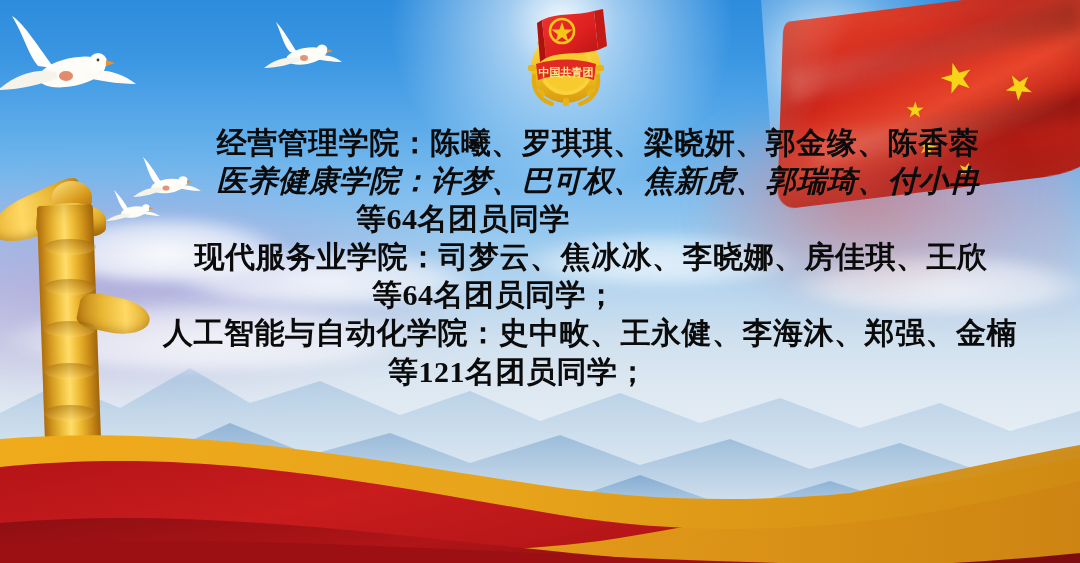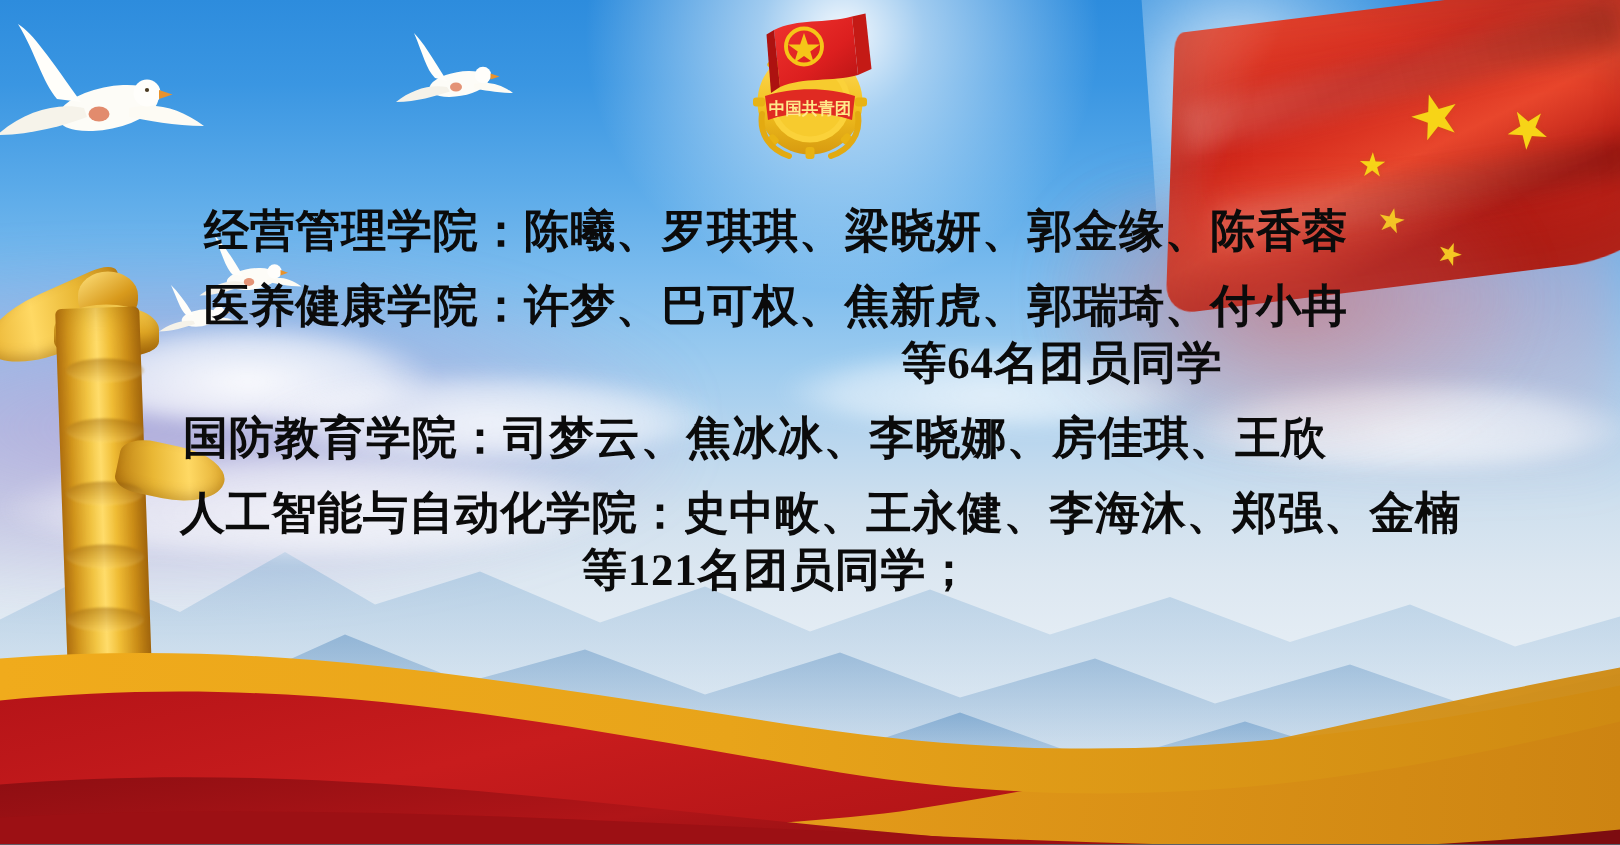--- a/index.html
+++ b/index.html
@@ -143,42 +143,42 @@
     transform: rotate(12deg);
     box-shadow: inset 0 -4px 8px rgba(120,70,0,0.3);
   }
   .hb-base {
     position: absolute; left: 22px; bottom: -8px; width: 96px; height: 24px;
     background: linear-gradient(to bottom, #e7b431, #b3770f);
     border-radius: 6px;
   }
 
   
-  .emblem { position: absolute; left: 486px; top: 6px; width: 108px; height: 108px; }
+  .emblem { position: absolute; left: 512px; top: 6px; width: 108px; height: 108px; }
   .emblem svg { display: block; }
 
   
   .ribbons { position: absolute; left: 0; right: 0; bottom: 0; height: 140px; }
   .ribbons svg { display: block; width: 100%; height: 100%; }
 
   
   .text-block {
     position: absolute;
     left: 0; right: 0; top: 124px;
     padding: 0 20px;
     color: #0b0b0b;
     font-size: 30px;
     line-height: 1.27;
     font-weight: 700;
     letter-spacing: 0.5px;
     white-space: nowrap;
   }
   .entry { margin-bottom: 0px; }
   .line { display: block; }
-  .line.head { text-align: left; margin-top: 12px; }
+  .line.head { text-align: center; }
   .line.cont { text-align: left; }
 </style>
 </head>
 <body>
 
 <div id="stage">
 
   <div class="sky"></div>
   <div class="haze-violet"></div>
   <div class="haze-pink"></div>
@@ -330,29 +330,30 @@
     </svg>
   </div>
 
   <div class="text-block">
 
     <div class="entry">
       <span class="line head" style="padding-left:116px;">经营管理学院：陈曦、罗琪琪、梁晓妍、郭金缘、陈香蓉</span>
     </div>
 
     <div class="entry">
-      <span class="line head" style="padding-left:116px;">医养健康学院：许梦、巴可权、焦新虎、郭瑞琦、付小冉</span>
-    </div>
-
-    <div class="entry">
-      <span class="line cont" style="padding-left:336px;text-align:center;">等64名团员同学</span>
-    </div>
-
-    <div class="entry">
-      <span class="line head" style="padding-left:102px;">国防教育学院：司梦云、焦冰冰、李晓娜、房佳琪、王欣</span>
+      <span class="line head" style="padding-left:116px;font-style:italic;">医养健康学院：许梦、巴可权、焦新虎、郭瑞琦、付小冉</span>
+    </div>
+
+    <div class="entry">
+      <span class="line cont" style="padding-left:336px;">等64名团员同学</span>
+    </div>
+
+    <div class="entry">
+      <span class="line head" style="padding-left:102px;">现代服务业学院：司梦云、焦冰冰、李晓娜、房佳琪、王欣</span>
+      <span class="line cont" style="padding-left:352px;">等64名团员同学；</span>
     </div>
 
     <div class="entry">
       <span class="line head" style="padding-left:100px;">人工智能与自动化学院：史中畋、王永健、李海沐、郑强、金楠</span>
       <span class="line cont" style="padding-left:368px;">等121名团员同学；</span>
     </div>
 
   </div>
 
   <div class="ribbons">

